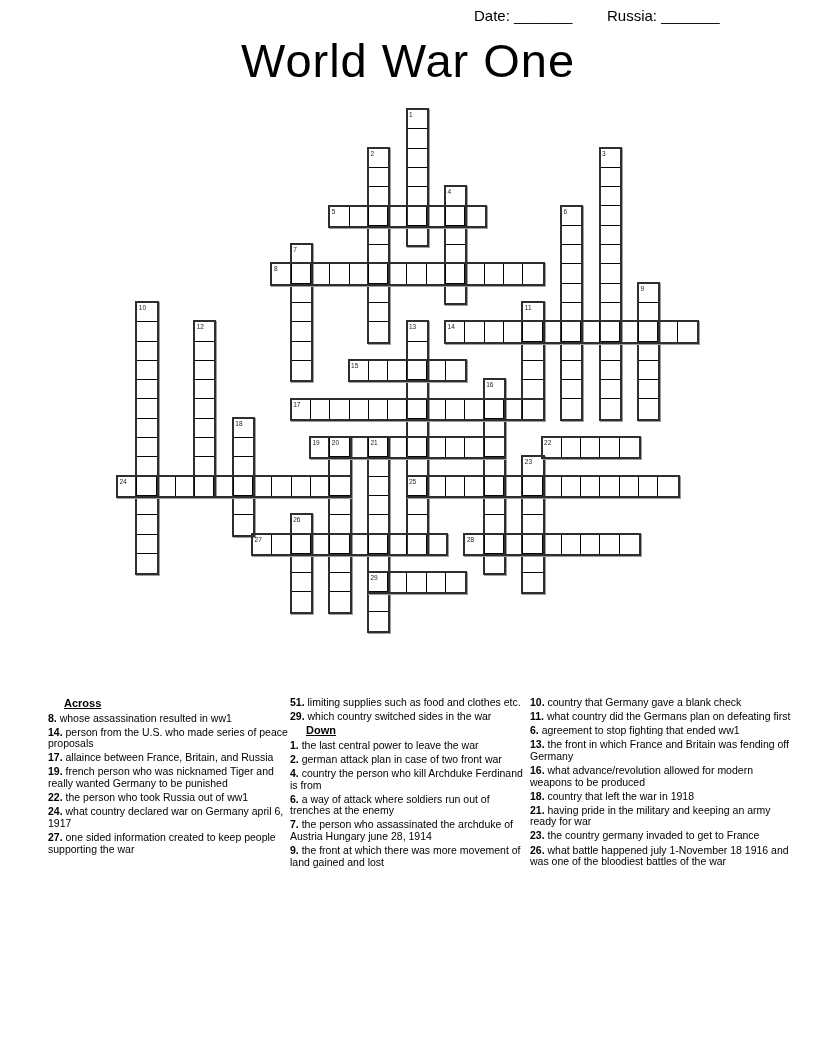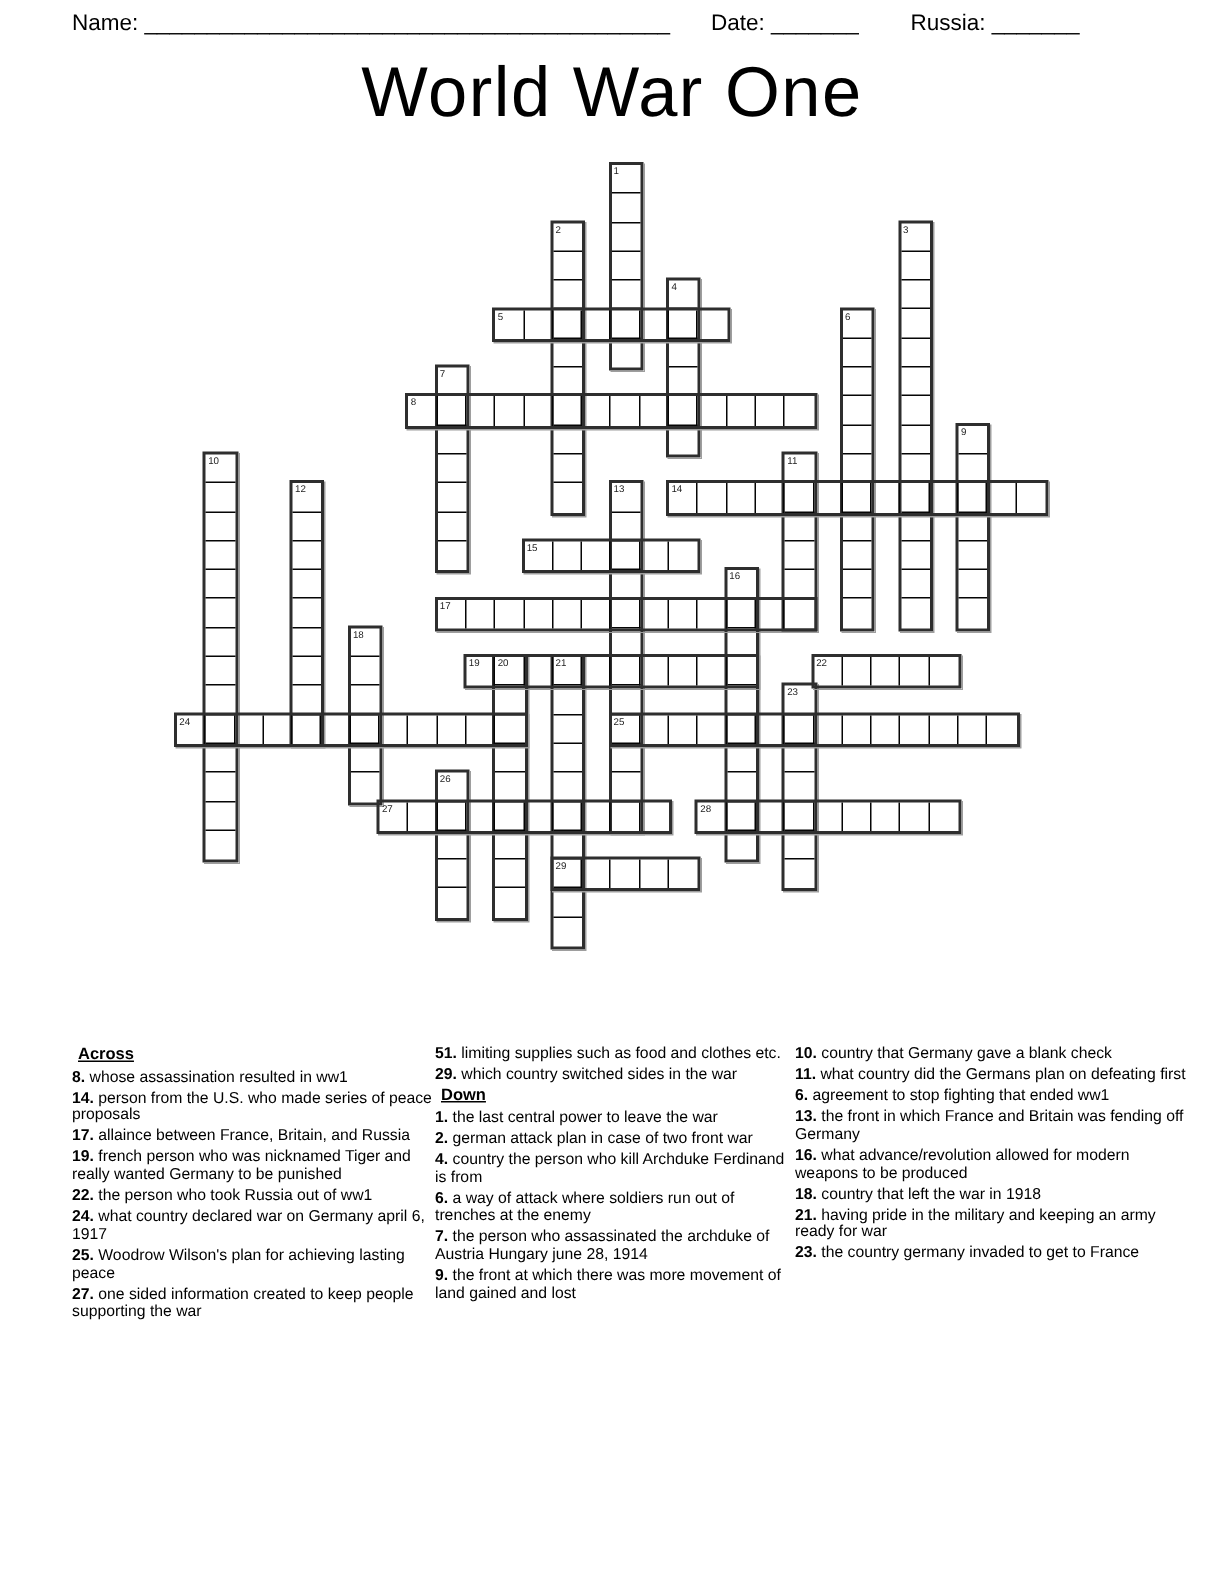--- a/index.html
+++ b/index.html
@@ -18,31 +18,27 @@
   #grid .word.across .cell.last{border-right:none;}
   #grid .word.down .cell{border-bottom:1px solid #050505;}
   #grid .word.down .cell.last{border-bottom:none;}
   .cellnum{position:absolute;font-size:6.5px;line-height:7px;color:#1c1c1c;z-index:5;}
   .clue-col{position:absolute;top:697px;font-size:10.5px;line-height:11.6px;color:#000;}
   #col1{left:48px;width:244px;}
   #col2{left:290px;width:241px;}
   #col3{left:530px;width:266px;}
   .clue{margin-bottom:2.5px;}
   .clue b{font-weight:bold;}
-  .clue-header{font-weight:bold;text-decoration:underline;font-size:11px;margin:1px 0 3px 4px;}
+  .clue-header{font-weight:bold;text-decoration:underline;font-size:11px;margin:1px 0 3px 16px;}
 </style>
 </head>
 <body>
 
 <div class="page">
 
-  <div class="hdr" style="left:48px;">
-    <span class="lbl">Name:</span>
-    <span class="line">__________________________________________</span>
-  </div>
   <div class="hdr" style="left:474px;">
     <span class="lbl">Date:</span>
     <span class="line">_______</span>
   </div>
   <div class="hdr" style="left:607px;">
     <span class="lbl">Russia:</span>
     <span class="line">_______</span>
   </div>
 
   <div id="title">World War One</div>
@@ -407,21 +403,20 @@
     </div>
 
   <div id="col1" class="clue-col">
       <div class="clue-header">Across</div>
       <div class="clue"><b>8.</b> whose assassination resulted in ww1</div>
       <div class="clue"><b>14.</b> person from the U.S. who made series of peace proposals</div>
       <div class="clue"><b>17.</b> allaince between France, Britain, and Russia</div>
       <div class="clue"><b>19.</b> french person who was nicknamed Tiger and really wanted Germany to be punished</div>
       <div class="clue"><b>22.</b> the person who took Russia out of ww1</div>
       <div class="clue"><b>24.</b> what country declared war on Germany april 6, 1917</div>
-      <div class="clue"><b>25.</b> Woodrow Wilson's plan for achieving lasting peace</div>
       <div class="clue"><b>27.</b> one sided information created to keep people supporting the war</div>
     </div>
   <div id="col2" class="clue-col">
       <div class="clue"><b>51.</b> limiting supplies such as food and clothes etc.</div>
       <div class="clue"><b>29.</b> which country switched sides in the war</div>
       <div class="clue-header">Down</div>
       <div class="clue"><b>1.</b> the last central power to leave the war</div>
       <div class="clue"><b>2.</b> german attack plan in case of two front war</div>
       <div class="clue"><b>4.</b> country the person who kill Archduke Ferdinand is from</div>
       <div class="clue"><b>6.</b> a way of attack where soldiers run out of trenches at the enemy</div>
@@ -430,15 +425,16 @@
     </div>
   <div id="col3" class="clue-col">
       <div class="clue"><b>10.</b> country that Germany gave a blank check</div>
       <div class="clue"><b>11.</b> what country did the Germans plan on defeating first</div>
       <div class="clue"><b>6.</b> agreement to stop fighting that ended ww1</div>
       <div class="clue"><b>13.</b> the front in which France and Britain was fending off Germany</div>
       <div class="clue"><b>16.</b> what advance/revolution allowed for modern weapons to be produced</div>
       <div class="clue"><b>18.</b> country that left the war in 1918</div>
       <div class="clue"><b>21.</b> having pride in the military and keeping an army ready for war</div>
       <div class="clue"><b>23.</b> the country germany invaded to get to France</div>
+      <div class="clue"><b>26.</b> what battle happened july 1-November 18 1916 and was one of the bloodiest battles of the war</div>
     </div>
 
 </div>
 
 </body></html>

